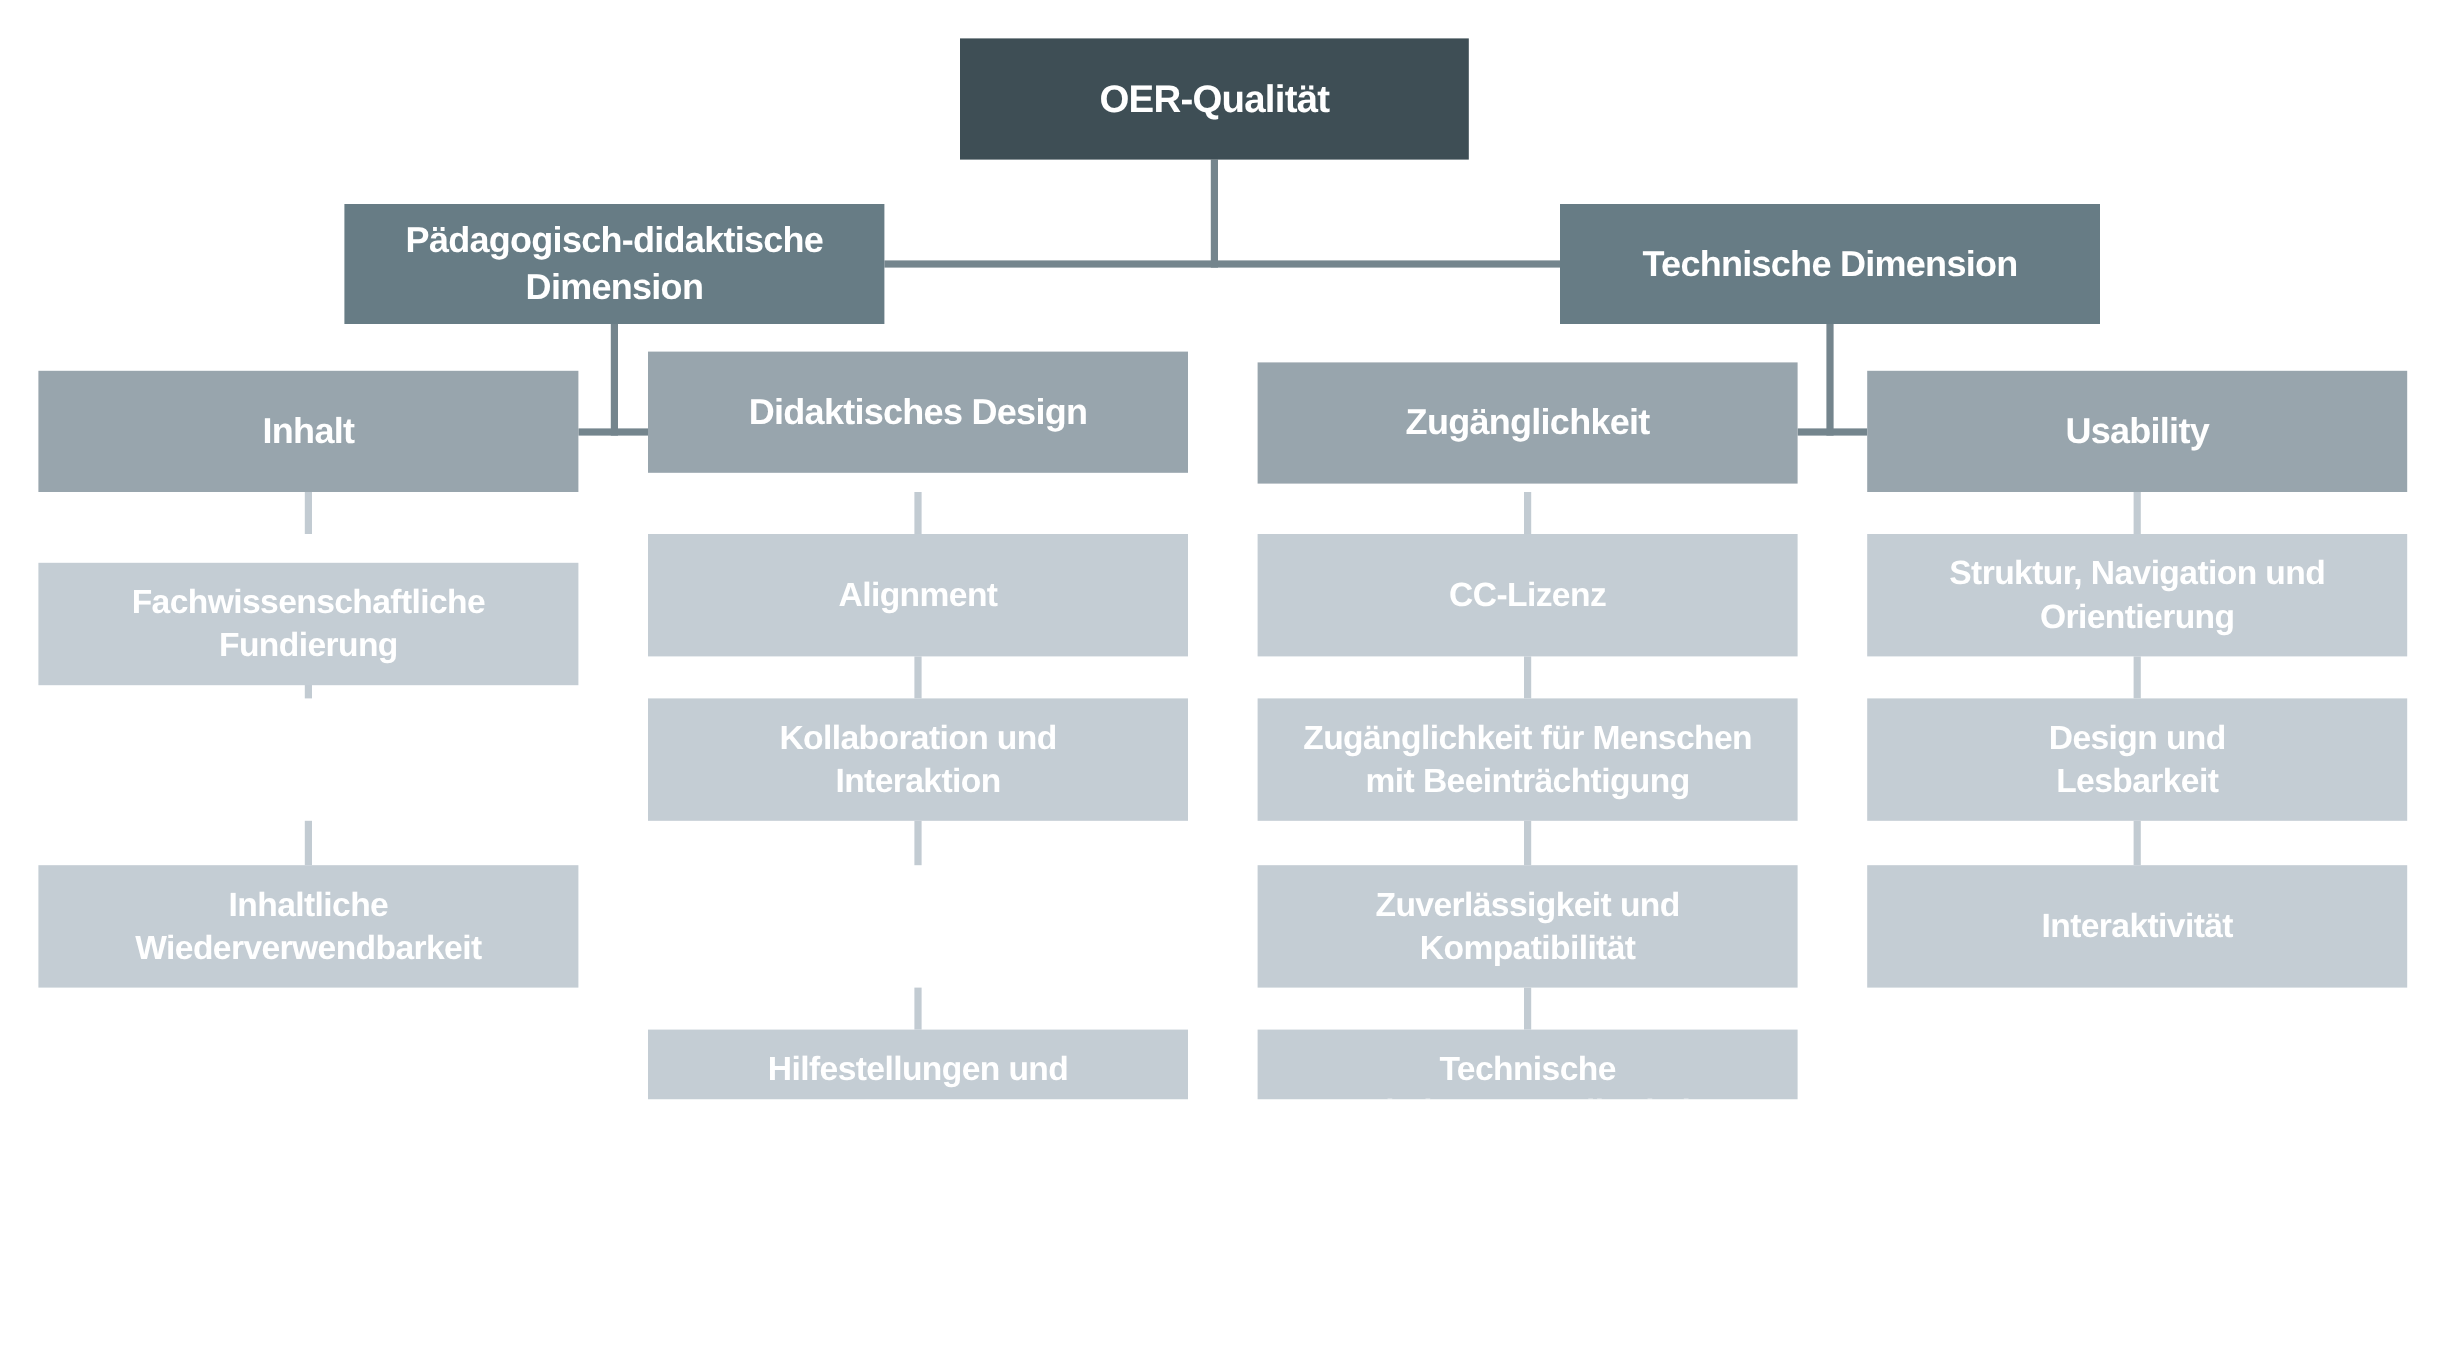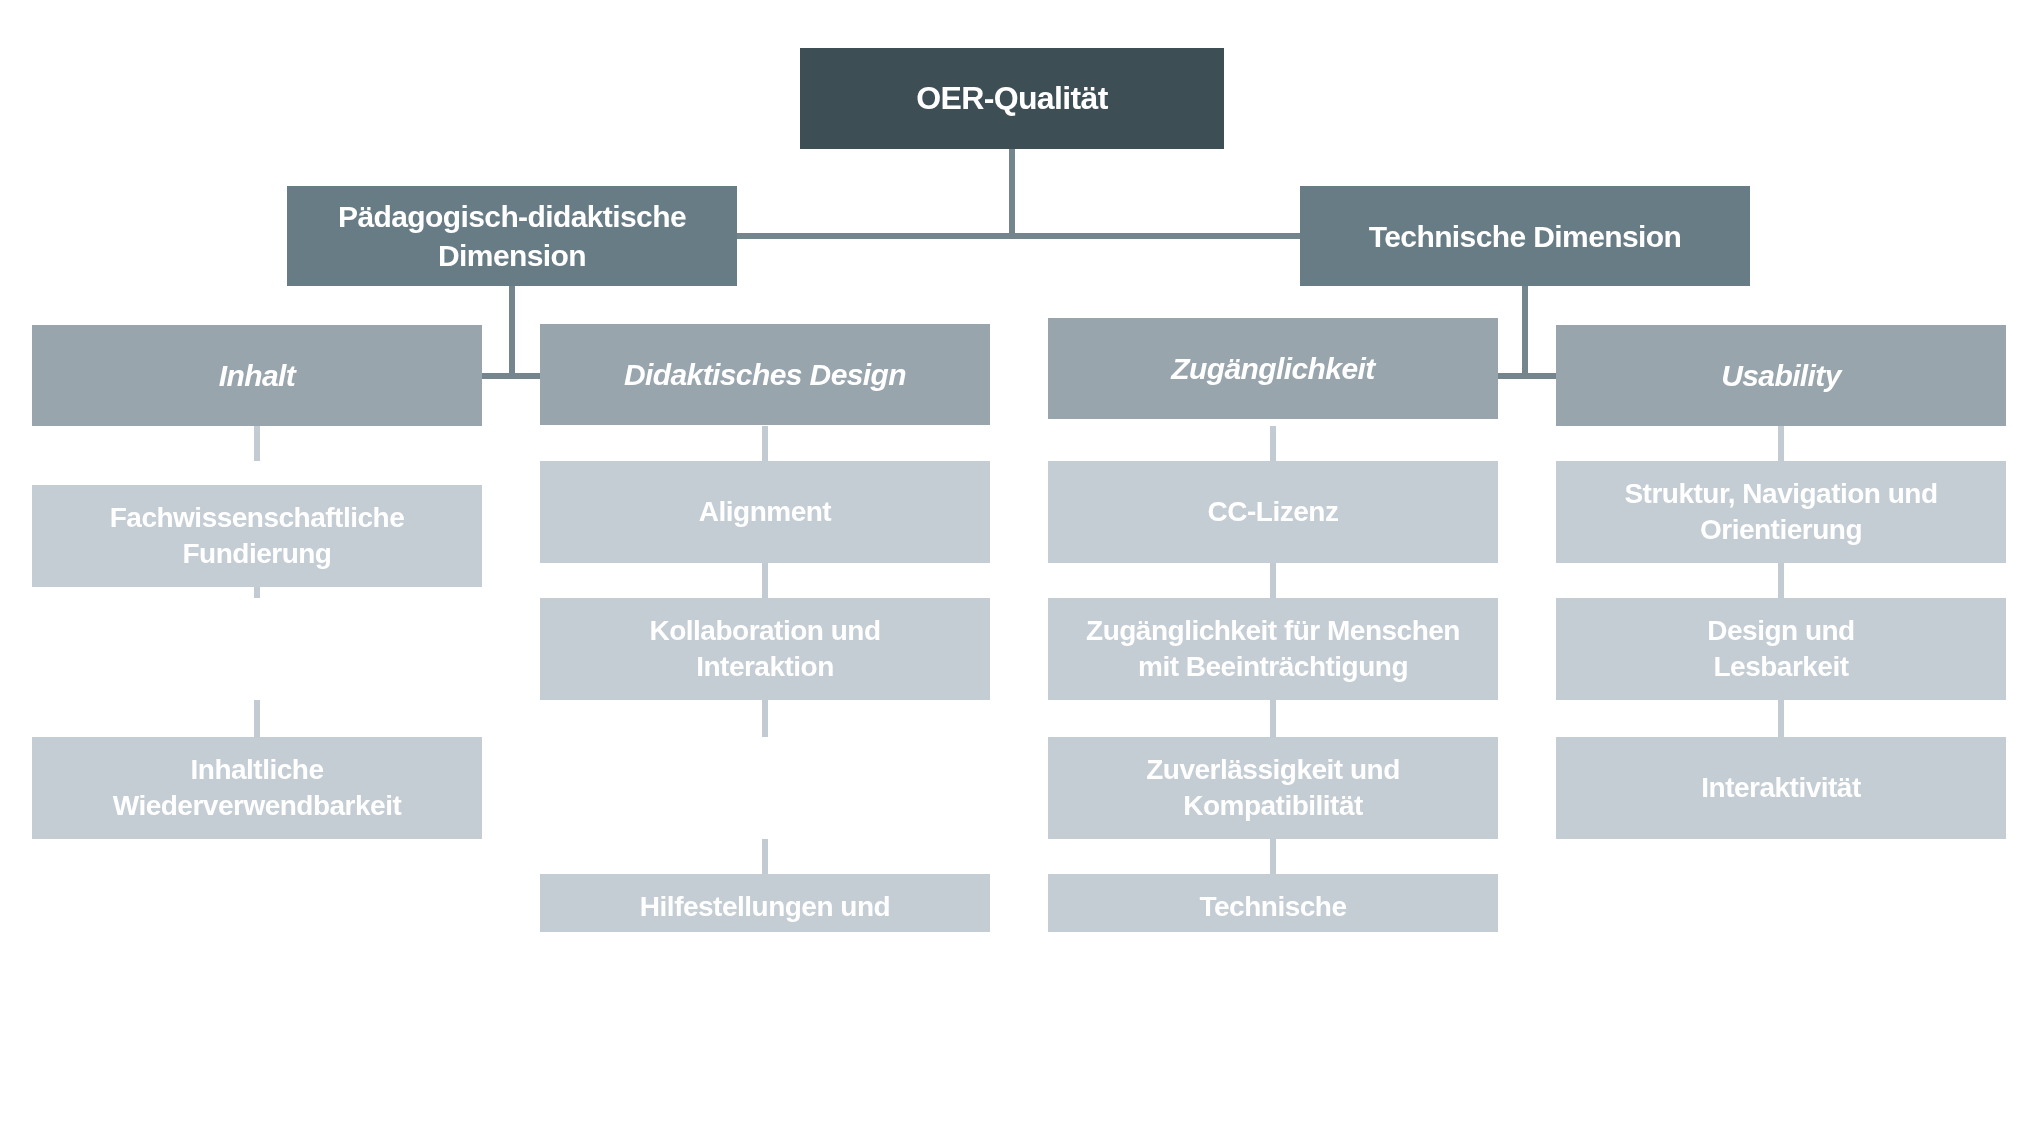--- a/index.html
+++ b/index.html
@@ -16,58 +16,57 @@
   body {
     background: var(--canvas-bg);
     font-family: "Liberation Sans", sans-serif;
   }
   #canvas {
     position: relative;
     width: 2044px;
     height: 916px;
     background: var(--canvas-bg);
     overflow: hidden;
-    margin-top: 16px;
   }
   .box {
     position: absolute;
     display: flex;
     align-items: center;
     justify-content: center;
     text-align: center;
     color: var(--text);
     font-weight: bold;
     white-space: pre-line;
     line-height: 1.3;
     letter-spacing: -0.02em;
     box-sizing: border-box;
     padding: 4px 10px;
     z-index: 2;
   }
   .root      { background: var(--root-bg);      font-size: 32px; }
   .dimension { background: var(--dimension-bg); font-size: 30px; }
-  .header    { background: var(--header-bg);    font-size: 30px; font-style: italic; }
+  .header    { background: var(--header-bg);    font-size: 30px; }
   .item      { background: var(--item-bg);      font-size: 28px; letter-spacing: -0.5px; }
   .connector { position: absolute; z-index: 1; }
   .connector.dark  { background: var(--connector-dark); }
   .connector.light { background: var(--connector-light); }
 </style>
 </head>
 <body>
 
 <div id="canvas">
 
   <div class="box root" style="left:800px;top:32px;width:424px;height:101px">OER-Qualität</div>
 
   <div class="box dimension" style="left:287px;top:170px;width:450px;height:100px">Pädagogisch-didaktische
 Dimension</div>
   <div class="box dimension" style="left:1300px;top:170px;width:450px;height:100px">Technische Dimension</div>
 
   <div class="box header" style="left:32px;top:309px;width:450px;height:101px">Inhalt</div>
-  <div class="box header" style="left:540px;top:308px;width:450px;height:101px">Didaktisches Design</div>
+  <div class="box header" style="left:540px;top:293px;width:450px;height:101px">Didaktisches Design</div>
   <div class="box header" style="left:1048px;top:302px;width:450px;height:101px">Zugänglichkeit</div>
   <div class="box header" style="left:1556px;top:309px;width:450px;height:101px">Usability</div>
 
   <div class="box item" style="left:32px;top:469px;width:450px;height:102px">Fachwissenschaftliche
 Fundierung</div>
   <div class="box item" style="left:32px;top:721px;width:450px;height:102px">Inhaltliche
 Wiederverwendbarkeit</div>
 
   <div class="box item" style="left:540px;top:445px;width:450px;height:102px">Alignment</div>
   <div class="box item" style="left:540px;top:582px;width:450px;height:102px">Kollaboration und

